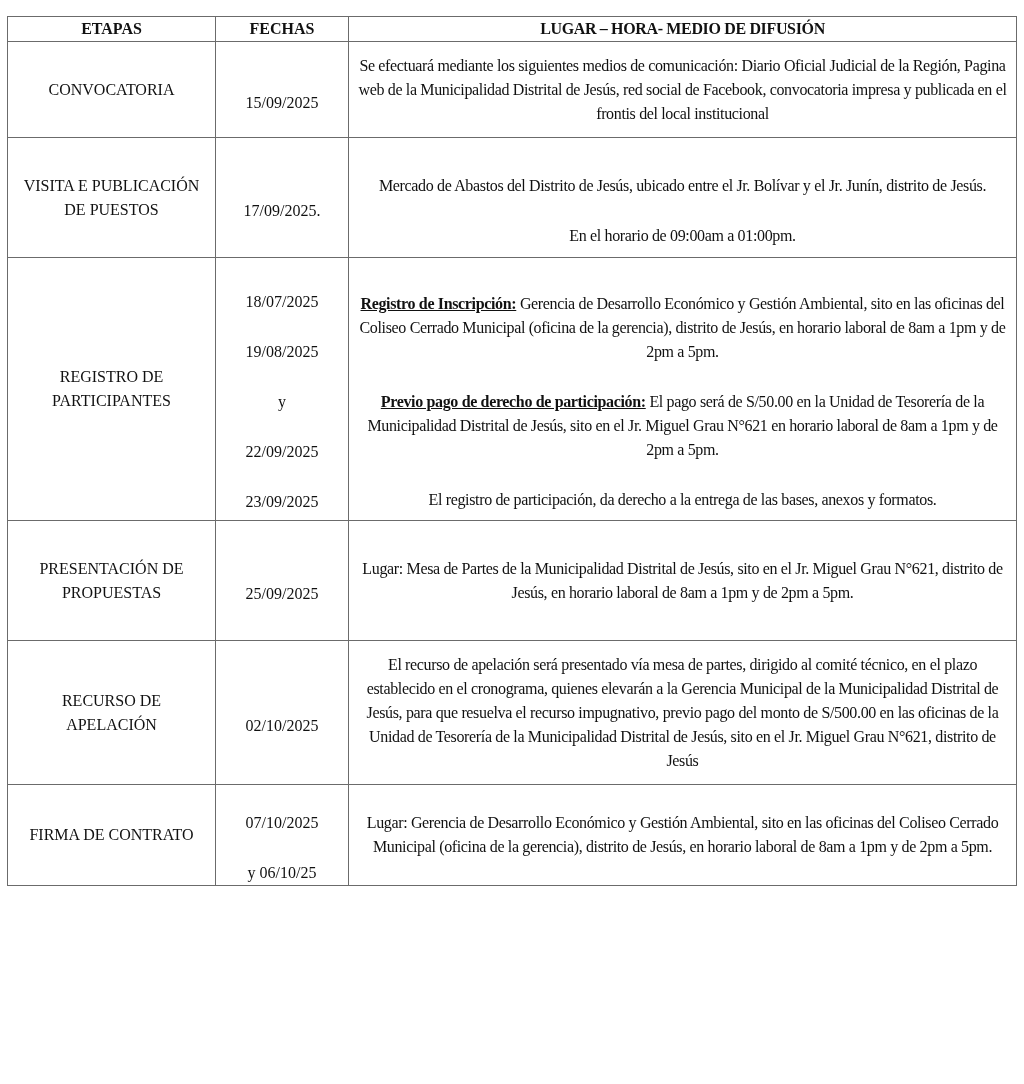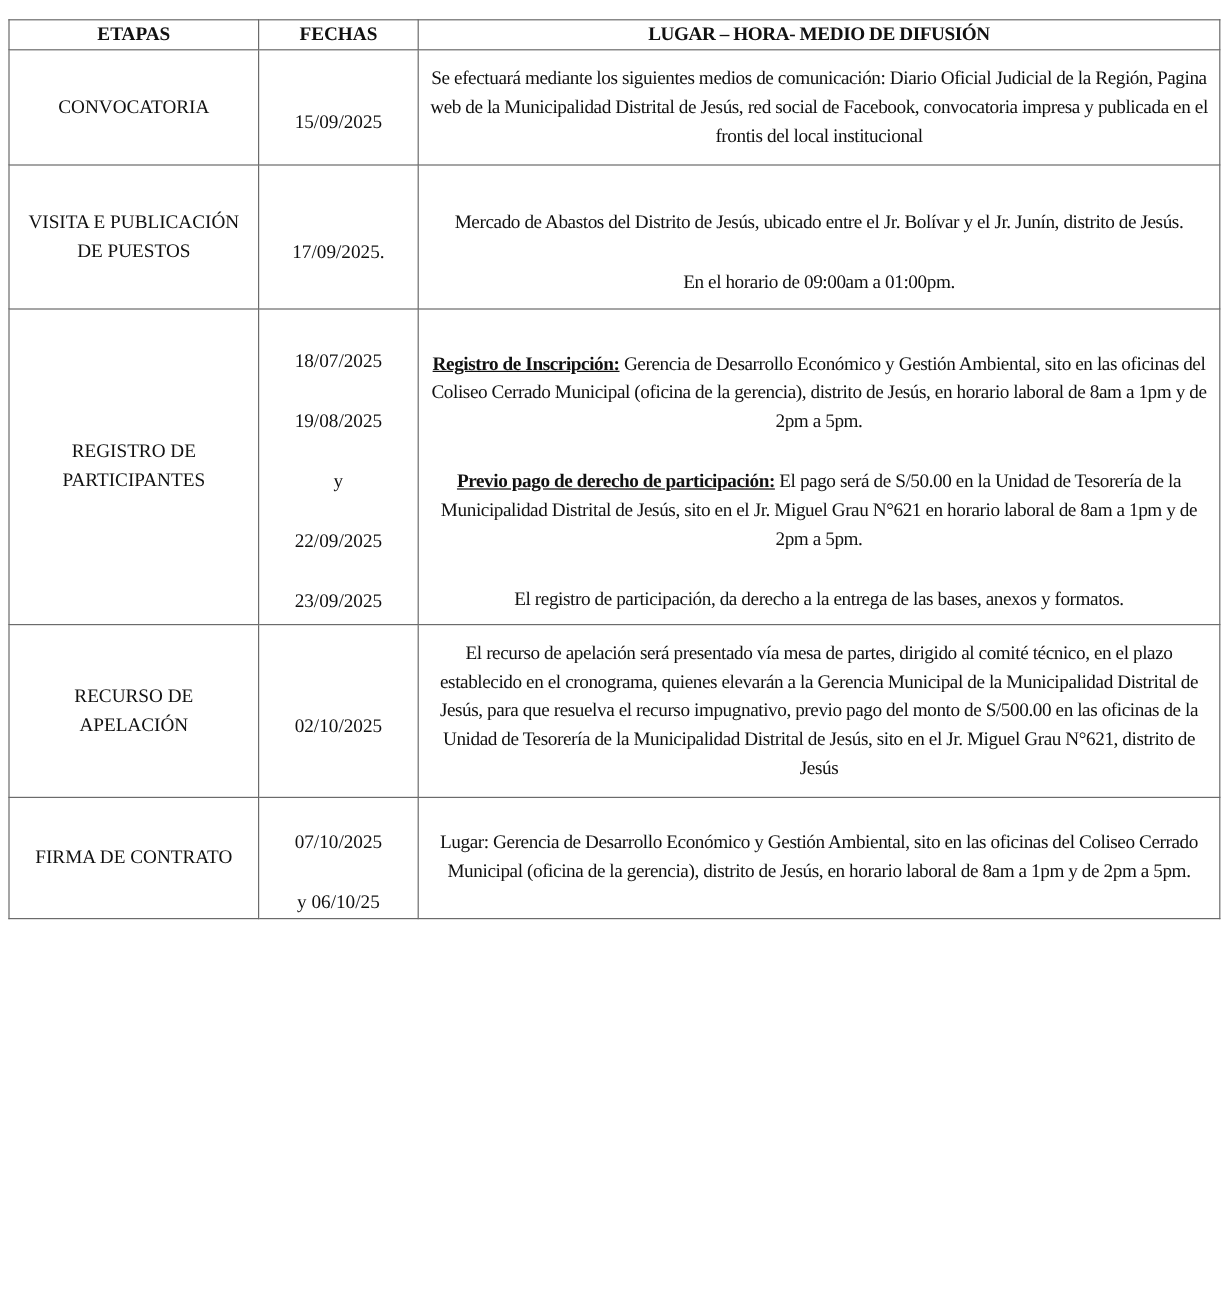--- a/index.html
+++ b/index.html
@@ -101,20 +101,27 @@
         <span class="line">22/09/2025</span>
         <span class="line">23/09/2025</span>
       </td>
       <td class="compress">
         <span class="line"><span class="lead">Registro de Inscripción:</span><span> Gerencia de Desarrollo Económico y Gestión Ambiental, sito en las oficinas del Coliseo Cerrado Municipal (oficina de la gerencia), distrito de Jesús, en horario laboral de 8am a 1pm y de 2pm a 5pm.</span></span>
         <span class="line"><span class="lead">Previo pago de derecho de participación:</span><span> El pago será de S/50.00 en la Unidad de Tesorería de la Municipalidad Distrital de Jesús, sito en el Jr. Miguel Grau N°621 en horario laboral de 8am a 1pm y de 2pm a 5pm.</span></span>
         <span class="line">El registro de participación, da derecho a la entrega de las bases, anexos y formatos.</span>
       </td>
     </tr>
 
+    <tr class="r4">
+      <td>PRESENTACIÓN DE PROPUESTAS</td>
+      <td>
+        <span class="line">25/09/2025</span>
+      </td>
+      <td class="compress">Lugar: Mesa de Partes de la Municipalidad Distrital de Jesús, sito en el Jr. Miguel Grau N°621, distrito de Jesús, en horario laboral de 8am a 1pm y de 2pm a 5pm.</td>
+    </tr>
 
 
 
     <tr class="r7">
       <td>RECURSO DE APELACIÓN</td>
       <td>
         <span class="line">02/10/2025</span>
       </td>
       <td class="compress">El recurso de apelación será presentado vía mesa de partes, dirigido al comité técnico, en el plazo establecido en el cronograma, quienes elevarán a la Gerencia Municipal de la Municipalidad Distrital de Jesús, para que resuelva el recurso impugnativo, previo pago del monto de S/500.00 en las oficinas de la Unidad de Tesorería de la Municipalidad Distrital de Jesús, sito en el Jr. Miguel Grau N°621, distrito de Jesús</td>
     </tr>

